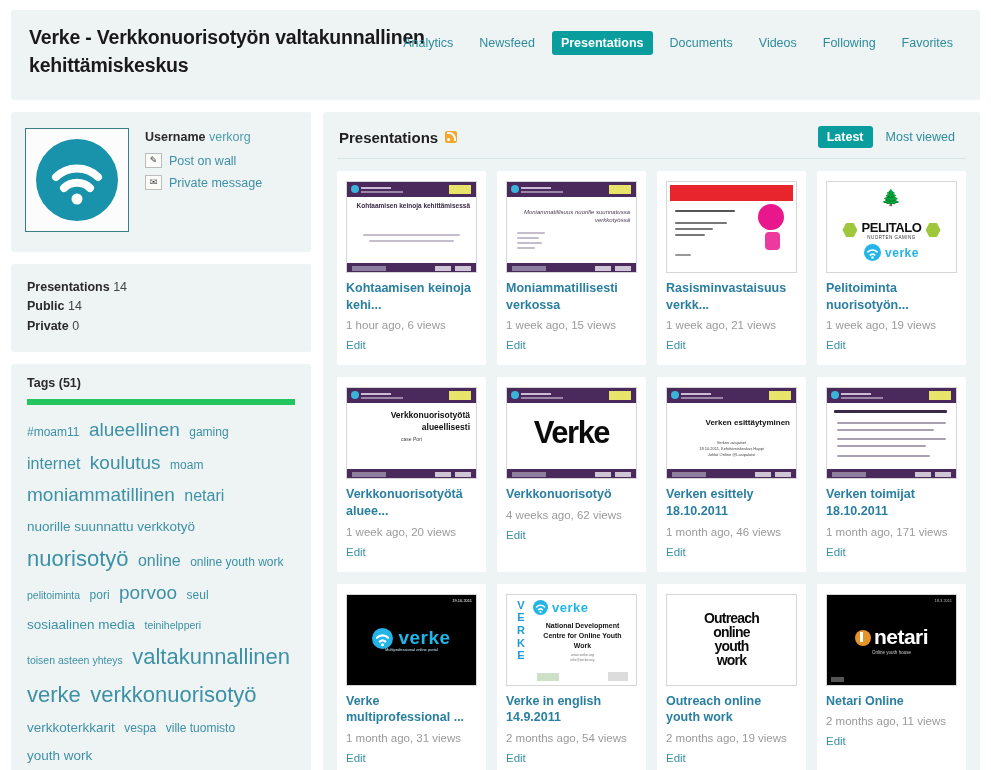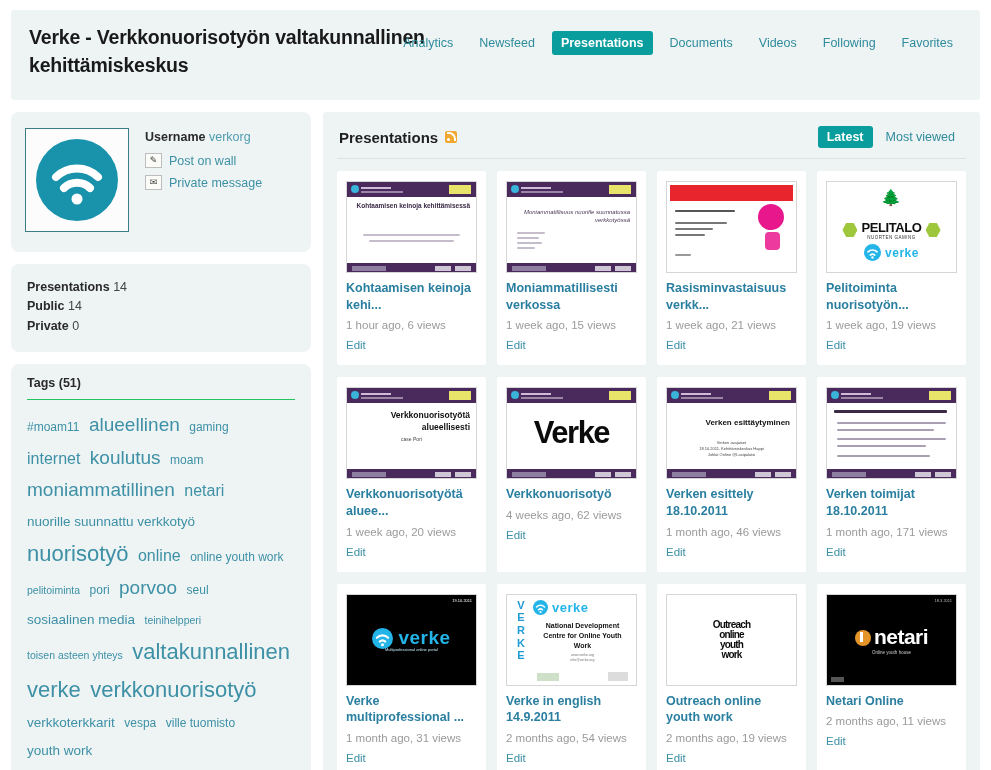--- a/index.html
+++ b/index.html
@@ -57,21 +57,21 @@
     display: flex;
     margin: 12px 11px 0 11px;
     gap: 12px;
     align-items: flex-start;
   }
   .sidebar { width: 300px; flex: none; }
   .main { flex: 1; }
 
   .panel {
     background: #eef4f4;
-    border-radius: 8px;
+    border-radius: 3px;
     margin-bottom: 12px;
   }
 
   
   .profile { display: flex; padding: 16px 14px 20px 14px; }
   .avatar-box {
     width: 104px; height: 104px;
     border: 1px solid #3a7d86;
     background: #fcfcfc;
     display: flex; align-items: center; justify-content: center;
@@ -107,21 +107,21 @@
   
   .stats { padding: 14px 16px 16px 16px; font-size: 12.5px; line-height: 1.55; }
   .stats b { color: #2a2a2a; }
   .stats span { color: #444; }
 
   
   .tags-panel { padding: 12px 16px 16px 16px; }
   .tags-title {
     font-size: 12.5px; font-weight: bold; color: #2a2a2a;
     padding-bottom: 9px;
-    border-bottom: 1px solid #22c55e;
+    border-bottom: 6px solid #22c55e;
     margin-bottom: 9px;
   }
   .tagcloud { line-height: 1.72; color: #3d90a6; }
   .tagcloud a { color: #3d90a6; text-decoration: none; margin-right: 5px; white-space: nowrap; }
   .s1 { font-size: 10.5px; }
   .s2 { font-size: 12px; }
   .s3 { font-size: 13.5px; }
   .s4 { font-size: 16px; }
   .s5 { font-size: 19px; }
   .s6 { font-size: 22px; }
@@ -578,21 +578,21 @@
                   </span>
                   <span class="vk-text" style="font-size:13px">verke</span>
                 </div>
                 <div class="eng-body">National Development Centre for Online Youth Work</div>
                 <div class="eng-tiny">www.verke.org<br>info@verke.org</div>
                 <div class="tb" style="left:30px;bottom:4px;width:22px;height:8px;background:#cfe0c8"></div>
                 <div class="tb" style="right:8px;bottom:4px;width:20px;height:9px;background:#dcdcdc"></div>
               </div><a class="card-title">Verke in english 14.9.2011</a><div class="card-meta">2 months ago, 54 views</div><a class="card-edit">Edit</a></div>
             <div class="card"><div class="thumb">
                 <div class="tb white-bg"></div>
-                <div class="outreach-word" style="font-size:10px">Outreach<br>online<br>youth<br>work</div>
+                <div class="outreach-word" style="font-size:14px">Outreach<br>online<br>youth<br>work</div>
               </div><a class="card-title">Outreach online youth work</a><div class="card-meta">2 months ago, 19 views</div><a class="card-edit">Edit</a></div>
             <div class="card"><div class="thumb">
                 <div class="tb black-bg"></div>
                 <div class="tl-date" style="color:#bbb">18.3.2011</div>
                 <div class="netari-word"><span class="netari-o"></span>netari</div>
                 <div class="netari-sub">Online youth house</div>
                 <div class="tb" style="left:4px;bottom:3px;width:13px;height:5px;background:#555"></div>
               </div><a class="card-title">Netari Online</a><div class="card-meta">2 months ago, 11 views</div><a class="card-edit">Edit</a></div>
           </div>
       </div>

